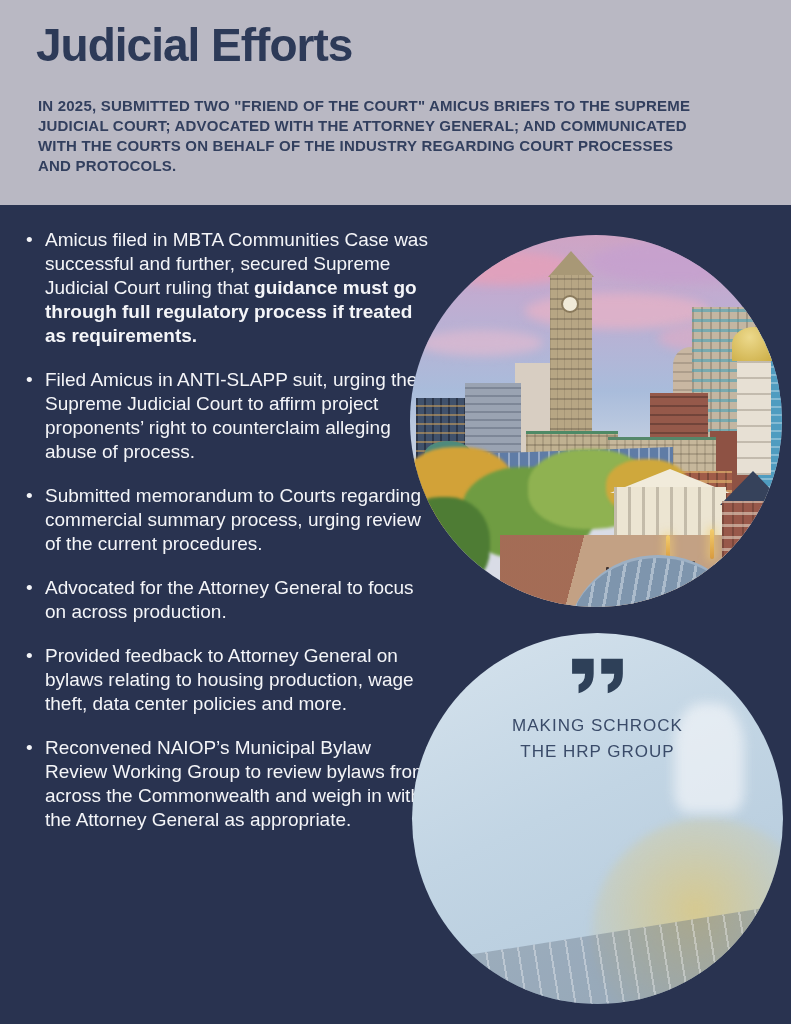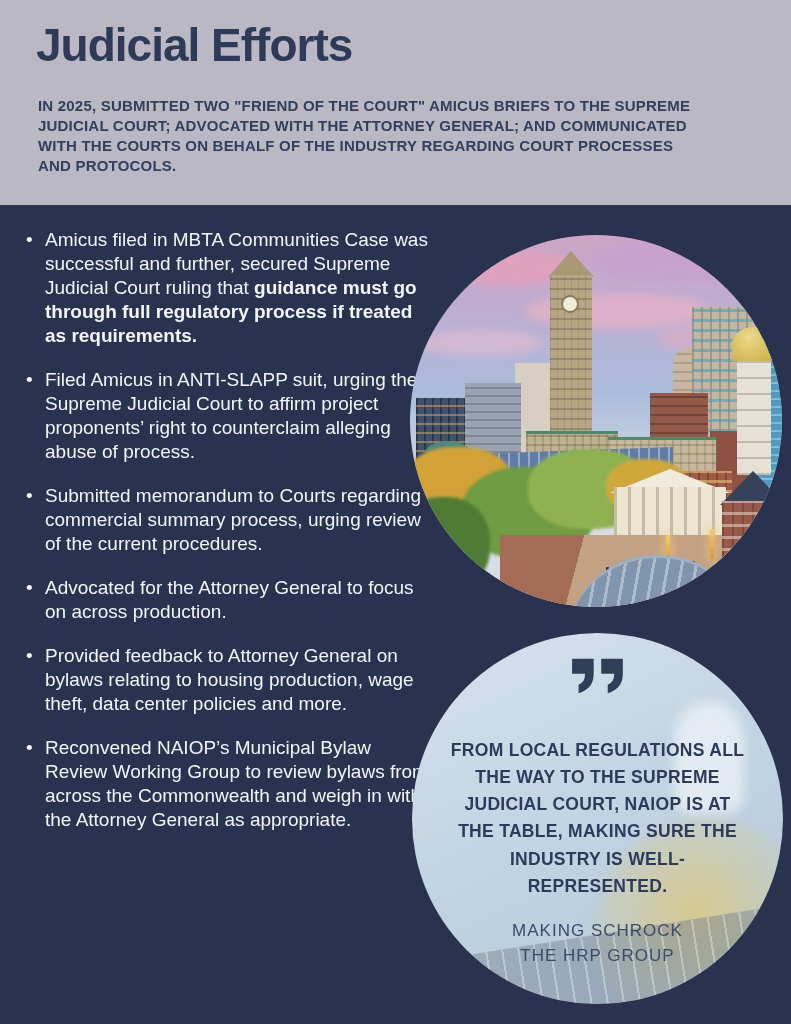--- a/index.html
+++ b/index.html
@@ -222,24 +222,18 @@
 
   <div class="quote-circle">
     <div class="qc-dome-glow"></div>
     <div class="qc-cupola"></div>
     <div class="qc-roof"></div>
     <div class="qc-content">
       <svg class="quote-icon" width="54" height="38" viewBox="0 0 50 34" aria-hidden="true">
         <path fill="#2e4058" d="M1 1 H21 V15 Q21 29 7 33 L7 25 Q13 23 13 15 H1 Z"></path>
         <path fill="#2e4058" d="M28 1 H48 V15 Q48 29 34 33 L34 25 Q40 23 40 15 H28 Z"></path>
       </svg>
-      <div class="quote-text">FROM LOCAL REGULATIONS ALL
-THE WAY TO THE SUPREME
-JUDICIAL COURT, NAIOP IS AT
-THE TABLE, MAKING SURE THE
-INDUSTRY IS WELL-
-REPRESENTED.</div>
       <div class="quote-attribution">MAKING SCHROCK
 THE HRP GROUP</div>
     </div>
   </div>
 
 </div>
 
 </body></html>

